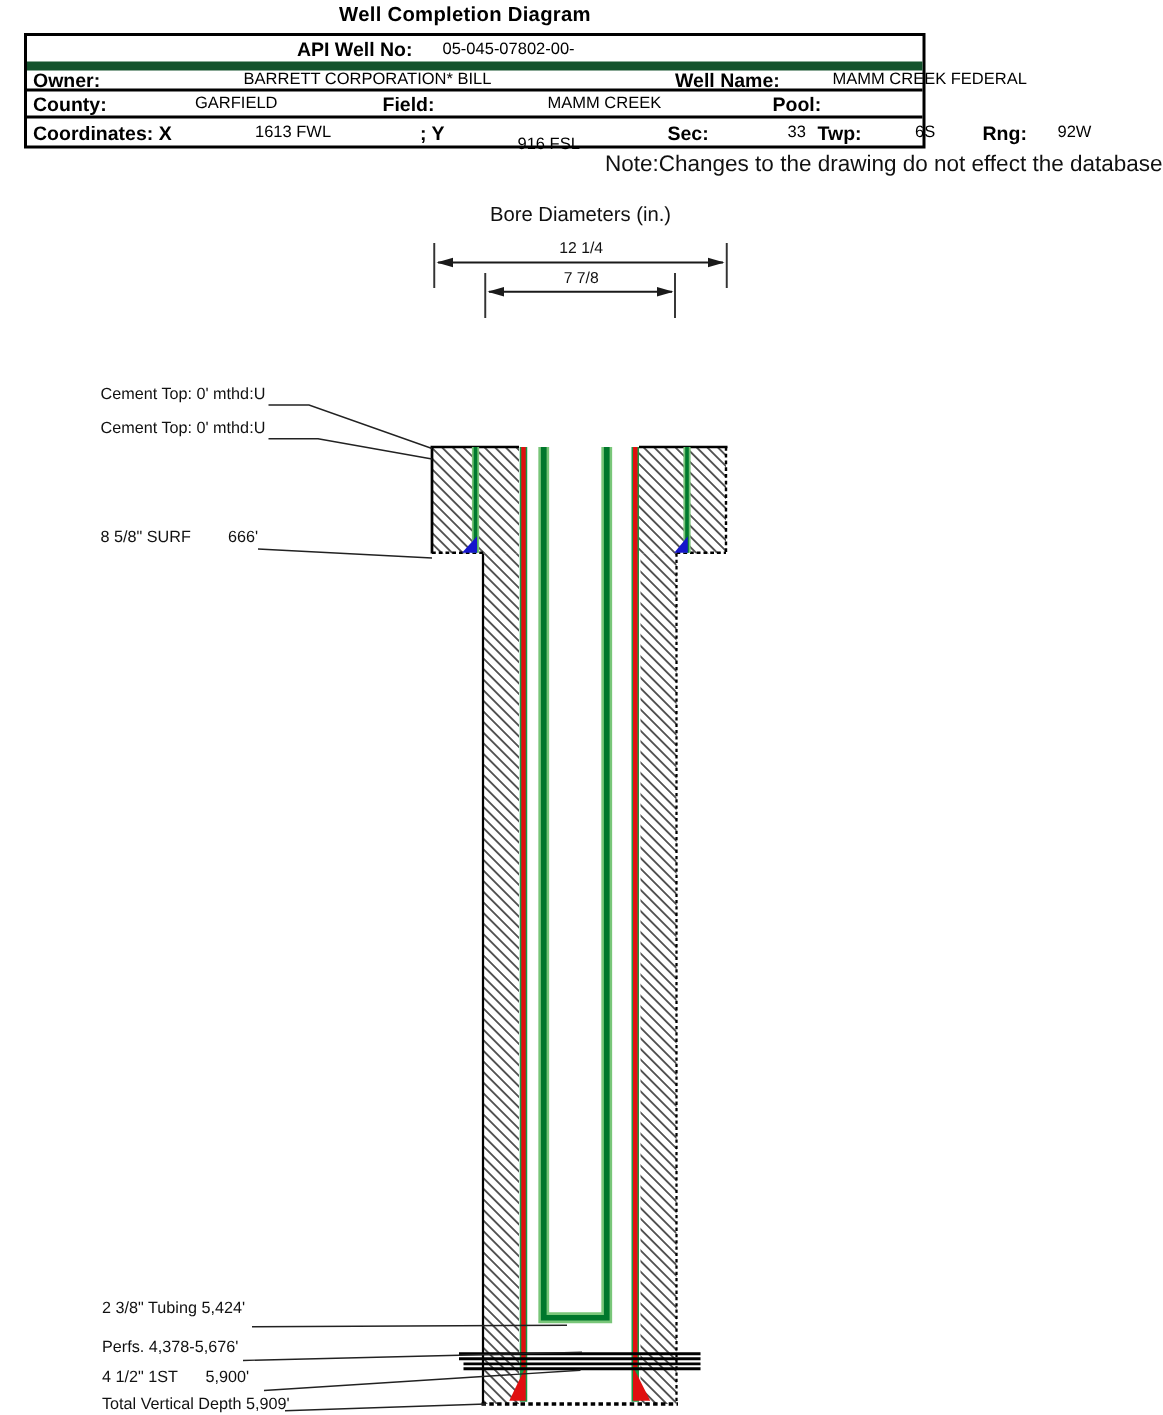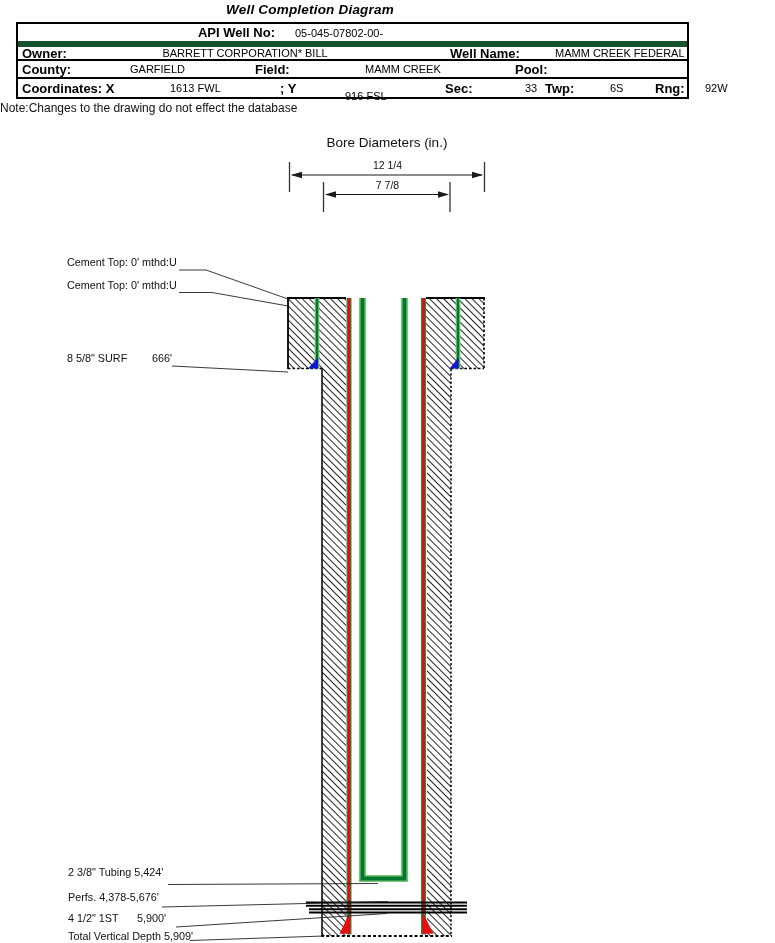--- a/index.html
+++ b/index.html
@@ -1,30 +1,30 @@
 <!DOCTYPE html>
 <html><head>
 <meta charset="utf-8">
 <style>
   html,body{margin:0;padding:0;background:#fff;}
   .stage{position:relative;width:775px;height:943px;background:#fff;overflow:hidden;
          font-family:"Liberation Sans",sans-serif;color:#000;}
   .title{position:absolute;top:2px;left:0;width:620px;text-align:center;
-         font-size:13.5px;font-weight:bold;letter-spacing:.2px;font-style:italic;}
-  .hdr-table{position:absolute;left:16px;top:22px;width:673px;height:77px;
+         font-size:13.5px;font-weight:bold;letter-spacing:.2px;}
+  .hdr-table{position:absolute;left:16px;top:22px;width:601px;height:77px;
              border:2px solid #000;box-sizing:border-box;background:#fff;}
   .row{position:absolute;left:0;width:100%;box-sizing:border-box;}
   .row1{top:0;height:17px;}
   .row2{top:17px;height:18px;border-top:6px solid #14532d;}
   .row3{top:35px;height:18px;border-top:2px solid #000;}
   .row4{top:53px;height:20px;border-top:2px solid #000;}
   .cell{position:absolute;top:0;bottom:0;display:flex;align-items:center;white-space:nowrap;}
   .lbl{font-weight:bold;font-size:13px;}
   .val{font-size:11px;}
-  .note{position:absolute;top:101px;left:0;width:775px;text-align:left;font-size:12px;color:#111;}
+  .note{position:absolute;top:101px;left:0;width:775px;text-align:right;font-size:15px;color:#111;}
   svg{position:absolute;left:0;top:0;}
   svg text{font-family:"Liberation Sans",sans-serif;fill:#111;}
 </style>
 </head>
 <body>
 
 <div class="stage">
 
   <div class="title">Well Completion Diagram</div>
 

